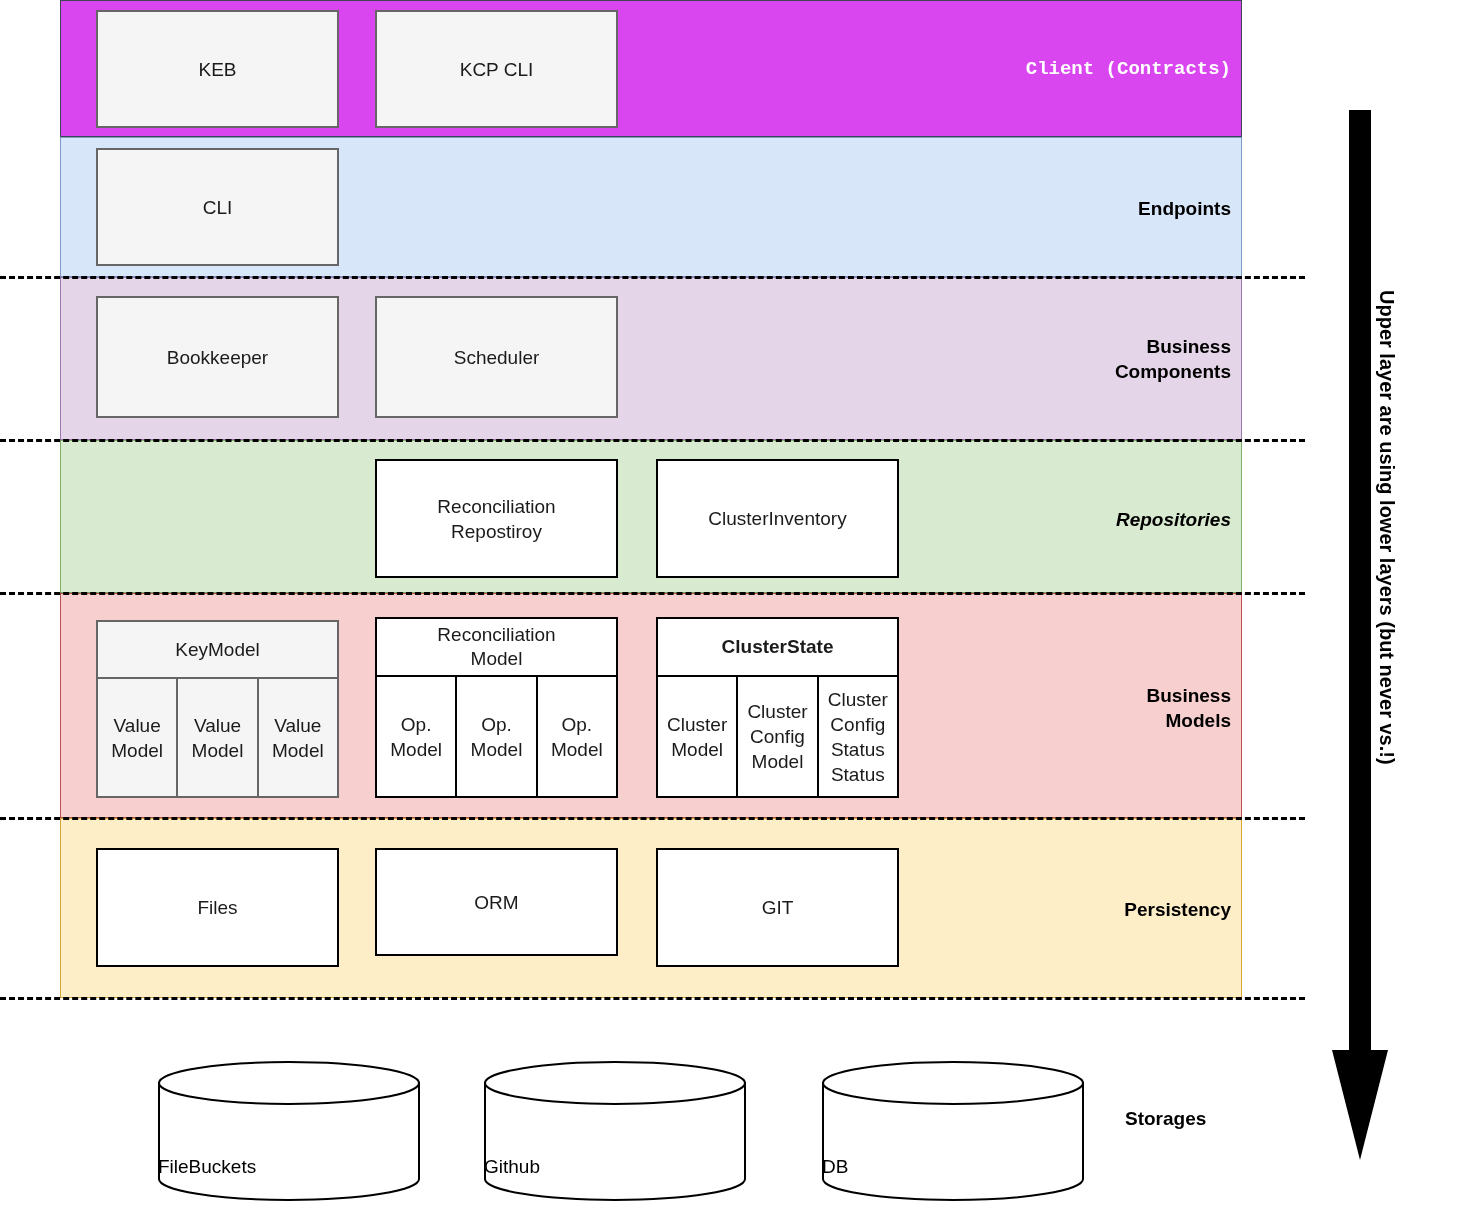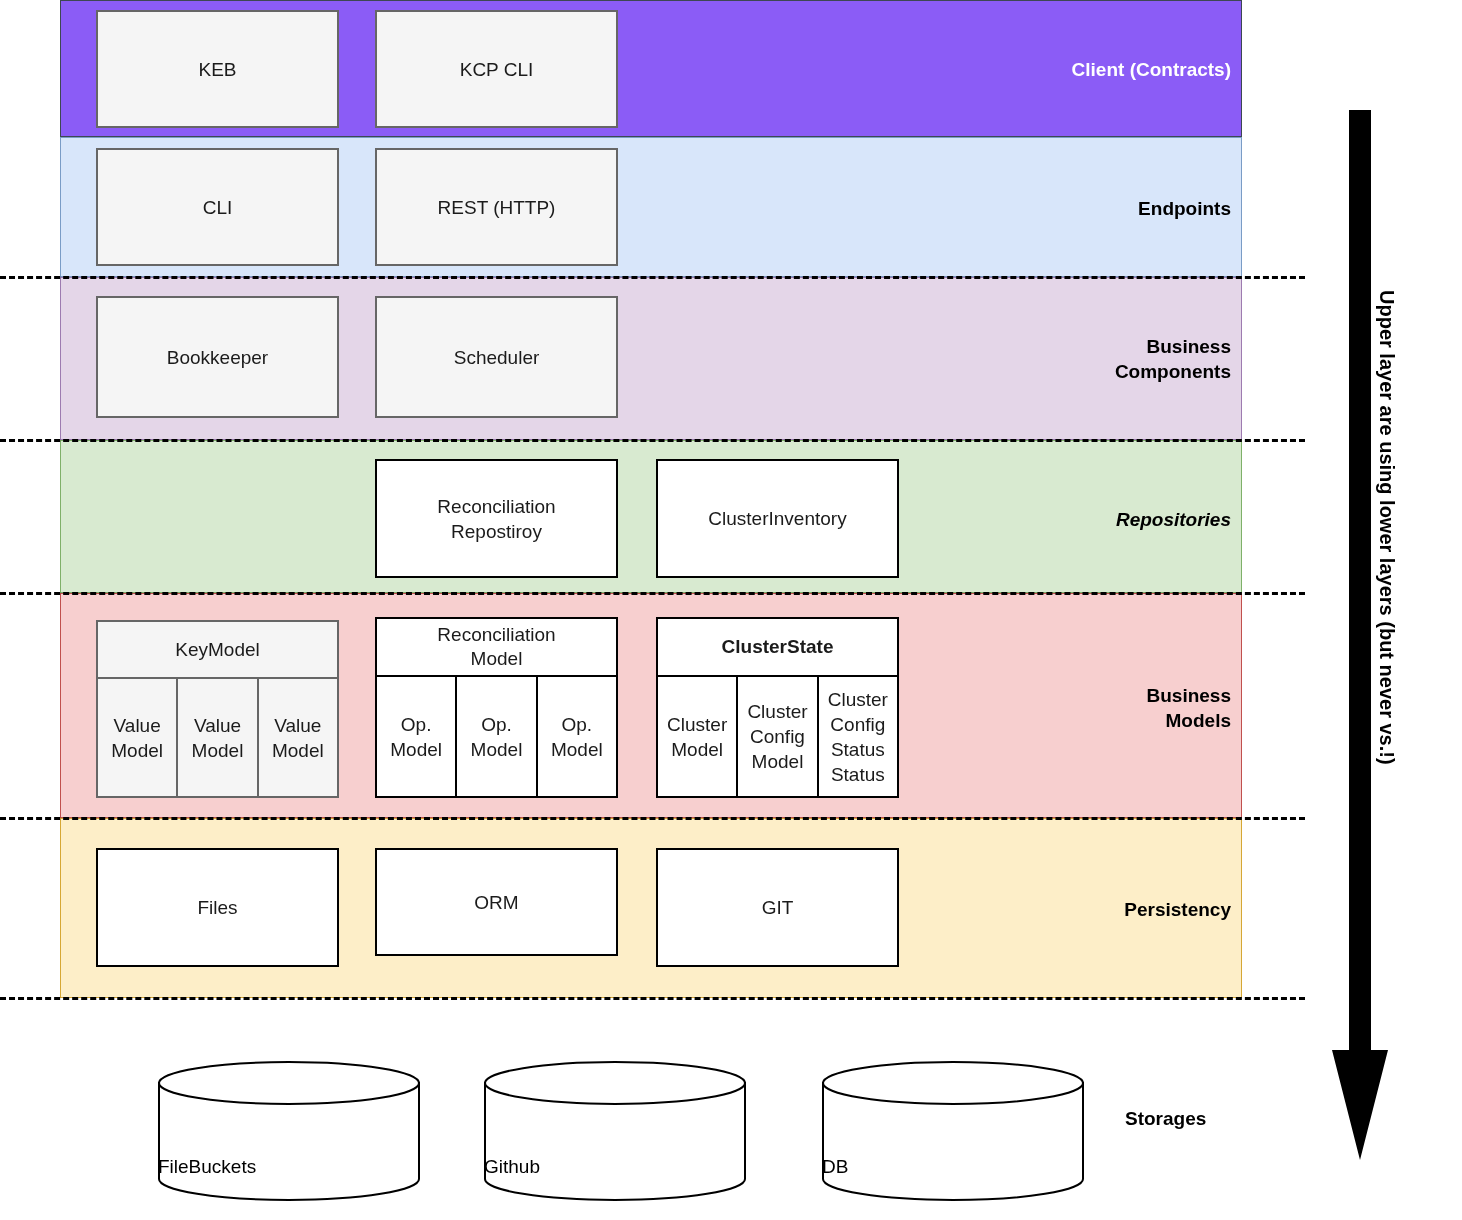--- a/index.html
+++ b/index.html
@@ -147,21 +147,21 @@
     transform-origin: 0 0;
     transform: rotate(90deg);
     white-space: nowrap;
   }
 </style>
 </head>
 <body>
 
 <div id="canvas">
 
-  <div class="layer" id="layer-client" style="top:0px; height:137px; background:#8b5cf6; border-color:#3d4753;">
+  <div class="layer" id="layer-client" style="top:0px; height:137px; background:#d946ef; border-color:#3d4753;font-family:Liberation Mono, monospace;">
     <div class="layer-label light" style="top:56px;">Client (Contracts)</div>
   </div>
 
   <div class="layer" id="layer-endpoints" style="top:137px; height:140px; background:#d8e6fa; border-color:#7a9cc6;">
     <div class="layer-label" style="top:58px;">Endpoints</div>
   </div>
 
   <div class="layer" id="layer-business-components" style="top:277px; height:163px; background:#e4d6e8; border-color:#9d7bb0;">
     <div class="layer-label" style="top:56px;">Business
 Components</div>
@@ -183,21 +183,20 @@
   <div class="sep" style="top:276px;"></div>
   <div class="sep" style="top:439px;"></div>
   <div class="sep" style="top:592px;"></div>
   <div class="sep" style="top:817px;"></div>
   <div class="sep" style="top:997px;"></div>
 
   <div class="box grey" style="left:96px; top:10px; width:243px; height:118px;">KEB</div>
   <div class="box grey" style="left:375px; top:10px; width:243px; height:118px;">KCP CLI</div>
 
   <div class="box grey" style="left:96px; top:148px; width:243px; height:118px;">CLI</div>
-  <div class="box grey" style="left:375px; top:148px; width:243px; height:118px;">REST (HTTP)</div>
 
   <div class="box grey" style="left:96px; top:296px; width:243px; height:122px;">Bookkeeper</div>
   <div class="box grey" style="left:375px; top:296px; width:243px; height:122px;">Scheduler</div>
 
   <div class="box white" style="left:375px; top:459px; width:243px; height:119px;">Reconciliation
 Repostiroy</div>
   <div class="box white" style="left:656px; top:459px; width:243px; height:119px;">ClusterInventory</div>
 
   <div class="model grey" style="left:96px; top:620px; width:243px; height:178px;">
     <div class="model-title" style="height:57px;">KeyModel</div>

